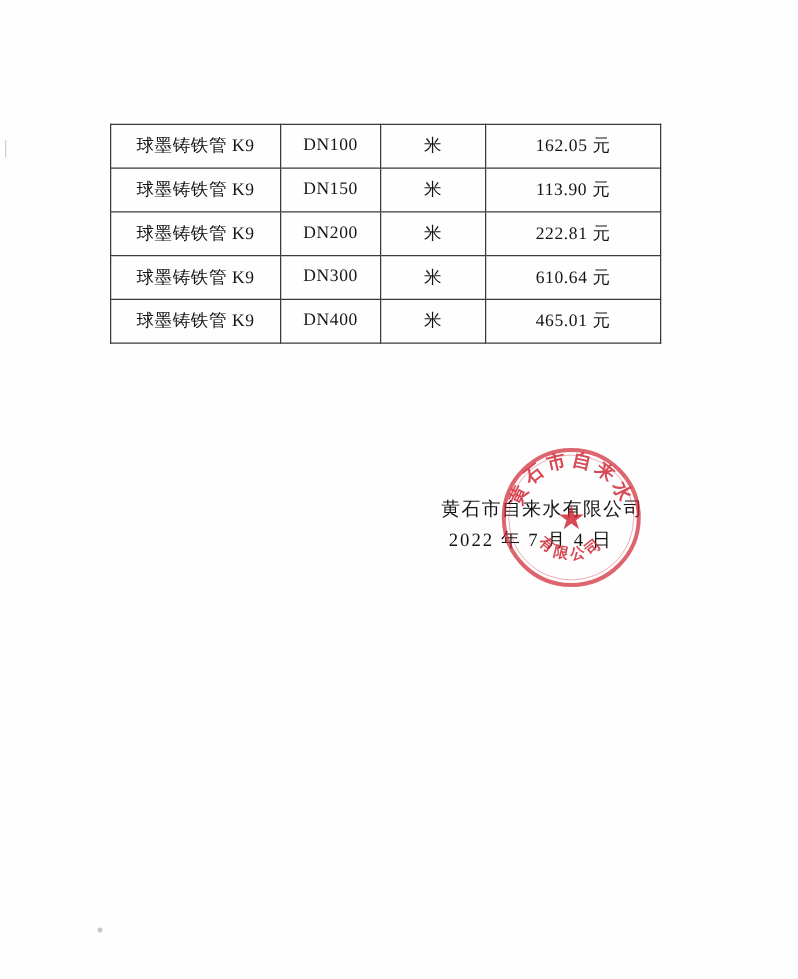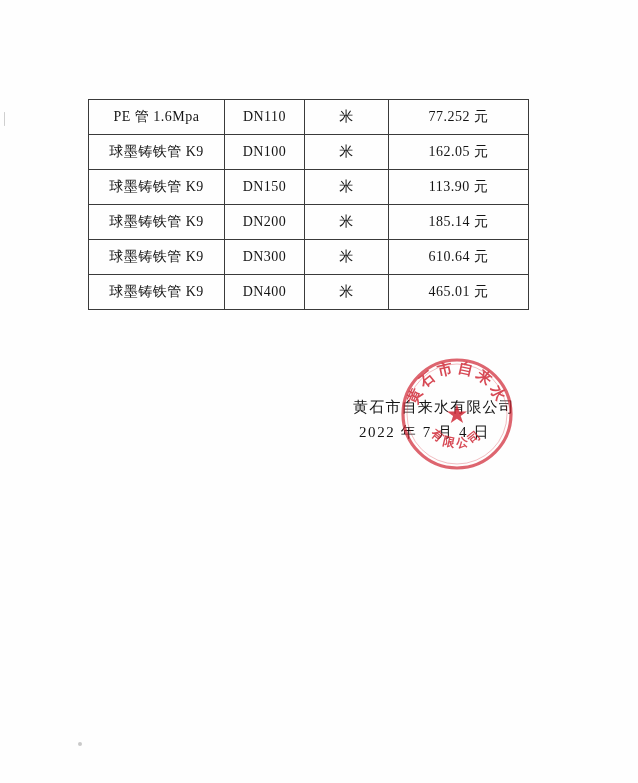--- a/index.html
+++ b/index.html
@@ -131,42 +131,36 @@
 
   <table class="price-table">
     <colgroup>
       <col class="col-name">
         <col class="col-spec">
         <col class="col-unit">
         <col class="col-price">
     </colgroup>
     <tbody>
       <tr>
-        <td class="cell-name">PE 管 1.6Mpa</td>
-        <td class="cell-spec">DN110</td>
-        <td class="cell-unit">米</td>
-        <td class="cell-price">77.252 元</td>
-      </tr>
-      <tr>
         <td class="cell-name">球墨铸铁管 K9</td>
         <td class="cell-spec">DN100</td>
         <td class="cell-unit">米</td>
         <td class="cell-price">162.05 元</td>
       </tr>
       <tr>
         <td class="cell-name">球墨铸铁管 K9</td>
         <td class="cell-spec">DN150</td>
         <td class="cell-unit">米</td>
         <td class="cell-price">113.90 元</td>
       </tr>
       <tr>
         <td class="cell-name">球墨铸铁管 K9</td>
         <td class="cell-spec">DN200</td>
         <td class="cell-unit">米</td>
-        <td class="cell-price">185.14 元</td>
+        <td class="cell-price">222.81 元</td>
       </tr>
       <tr>
         <td class="cell-name">球墨铸铁管 K9</td>
         <td class="cell-spec">DN300</td>
         <td class="cell-unit">米</td>
         <td class="cell-price">610.64 元</td>
       </tr>
       <tr>
         <td class="cell-name">球墨铸铁管 K9</td>
         <td class="cell-spec">DN400</td>

